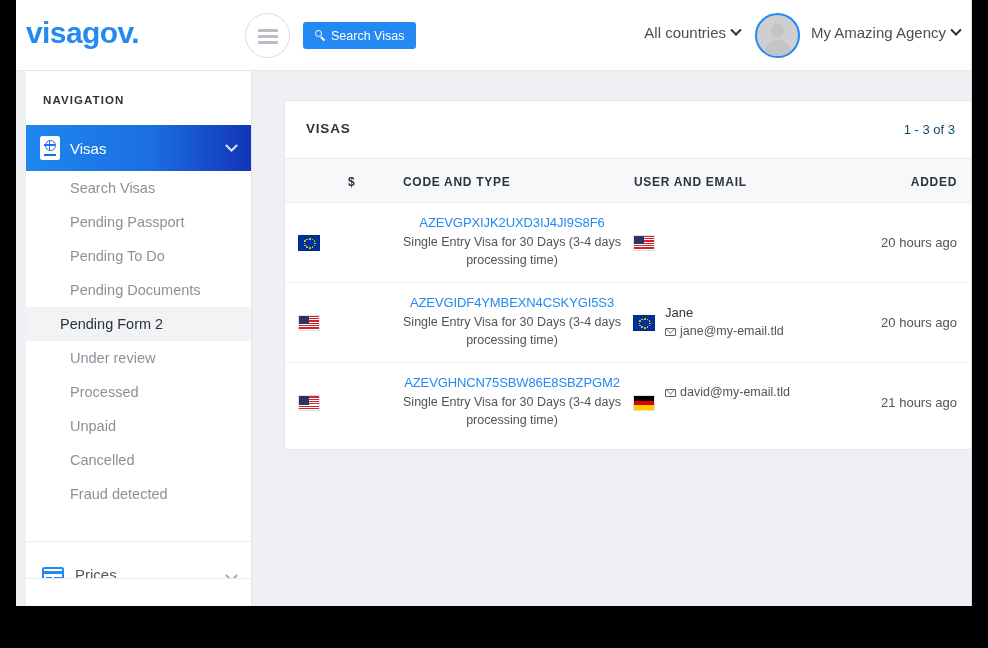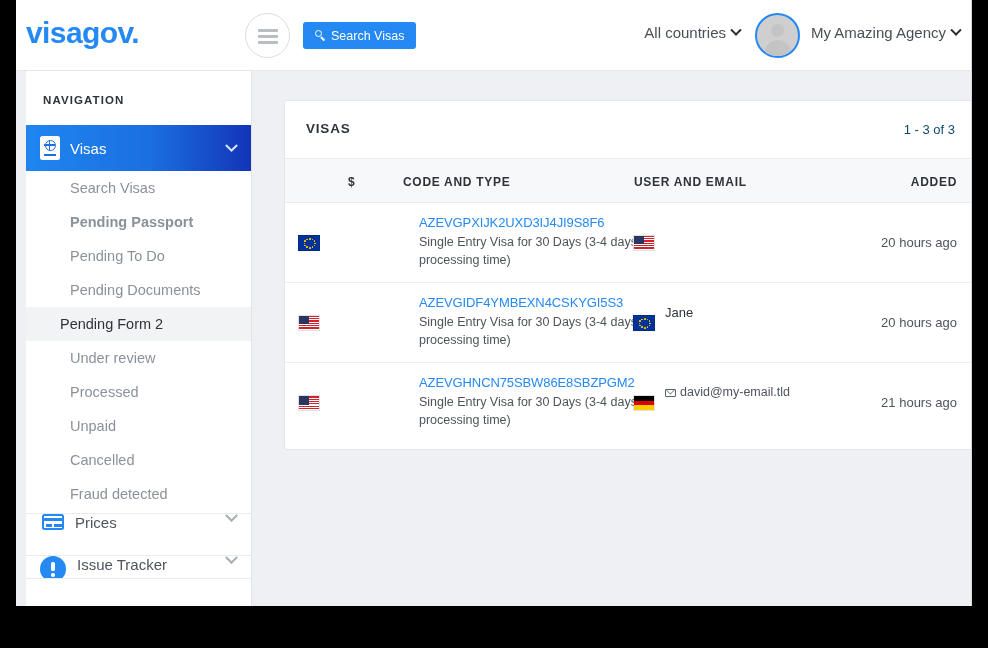--- a/index.html
+++ b/index.html
@@ -146,23 +146,24 @@
   .subnav-item {
     position: absolute; left: 0; width: 226px; height: 34px;
     display: flex; align-items: center;
     padding-left: 44px; font-size: 14.5px; color: #8b919b;
     cursor: pointer;
   }
   .subnav-item.active { background: #f2f3f5; color: #2e333b; padding-left: 34px; }
 
   .nav-group {
     position: absolute; left: 0; width: 226px; height: 42px;
-    display: flex; align-items: flex-start;
+    display: flex; align-items: flex-end;
     border-top: 1px solid #e9ebee;
     cursor: pointer;
+    margin-top: 28px;
   }
   .nav-group .label { font-size: 15px; color: #4f545c; margin-left: 11px; }
   .nav-group .chev {
     position: absolute; right: 16px; width: 9px; height: 9px;
     border-right: 2px solid #a9aeb6; border-bottom: 2px solid #a9aeb6;
     transform: rotate(45deg) translate(-2px,-2px);
   }
   .card-icon {
     margin-left: 16px; width: 22px; height: 16px;
     border: 2px solid #2489f2; border-radius: 2.5px;
@@ -227,21 +228,21 @@
   .th-user  { left: 349px; }
   .th-added { right: 16px; }
 
   .table-row {
     position: relative; height: 80px;
     border-bottom: 1px solid #edeff1;
   }
   .table-row:last-child { border-bottom: none; }
   .cell-flag-dest { position: absolute; left: 13px; top: 50%; margin-top: -8px; }
   .cell-status    { position: absolute; left: 54px; top: 50%; margin-top: -12px; }
-  .cell-code      { position: absolute; left: 134px; top: 12px; width: 218px; }
+  .cell-code      { position: absolute; left: 118px; top: 12px; width: 218px; text-align: center; }
   .cell-flag-user { position: absolute; left: 348px; top: 50%; margin-top: -8px; }
   .cell-user      { position: absolute; left: 380px; top: 22px; width: 200px; }
   .cell-added     { position: absolute; right: 16px; top: 50%; margin-top: -8px;
                     font-size: 13px; color: #4f545c; white-space: nowrap; }
 
   .visa-code {
     display: block; font-size: 13px; color: #2489f2;
     cursor: pointer; margin-bottom: 3px; letter-spacing: -0.1px;
   }
   .visa-type {
@@ -335,21 +336,21 @@
           <span class="line"></span>
       </span>
       <span class="label">Visas</span>
       <span class="chev"></span>
     </div>
 
     <div id="subnav">
         <div class="subnav-item" style="top: 100px;">
           <span>Search Visas</span>
         </div>
-        <div class="subnav-item" style="top: 134px; font-weight: bold;">
+        <div class="subnav-item" style="top: 134px;">
           <span>Pending Passport</span>
         </div>
         <div class="subnav-item" style="top: 168px;">
           <span>Pending To Do</span>
         </div>
         <div class="subnav-item" style="top: 202px;">
           <span>Pending Documents</span>
         </div>
         <div class="subnav-item active" style="top: 236px;">
           <span>Pending Form 2</span>
@@ -475,20 +476,21 @@
                 <span class="star" style="left: 10px; top: 11.6px;"></span>
                 <span class="star" style="left: 7.4px; top: 10.9837px;"></span>
                 <span class="star" style="left: 5.49667px; top: 9.3px;"></span>
                 <span class="star" style="left: 4.8px; top: 7px;"></span>
                 <span class="star" style="left: 5.49667px; top: 4.7px;"></span>
                 <span class="star" style="left: 7.4px; top: 3.01628px;"></span>
               </span>
             </div>
             <div class="cell-user">
               <span class="user-name">Jane</span>
+              <span class="user-email"><span class="env-icon"></span><span>jane@my-email.tld</span></span>
             </div>
             <div class="cell-added">20 hours ago</div>
           </div>
           <div class="table-row">
             <div class="cell-flag-dest">
               <span class="flag flag-us">
                 <span class="stripe" style="top: 0.4px;"></span>
                 <span class="stripe" style="top: 2.68px;"></span>
                 <span class="stripe" style="top: 4.96px;"></span>
                 <span class="stripe" style="top: 7.24px;"></span>

